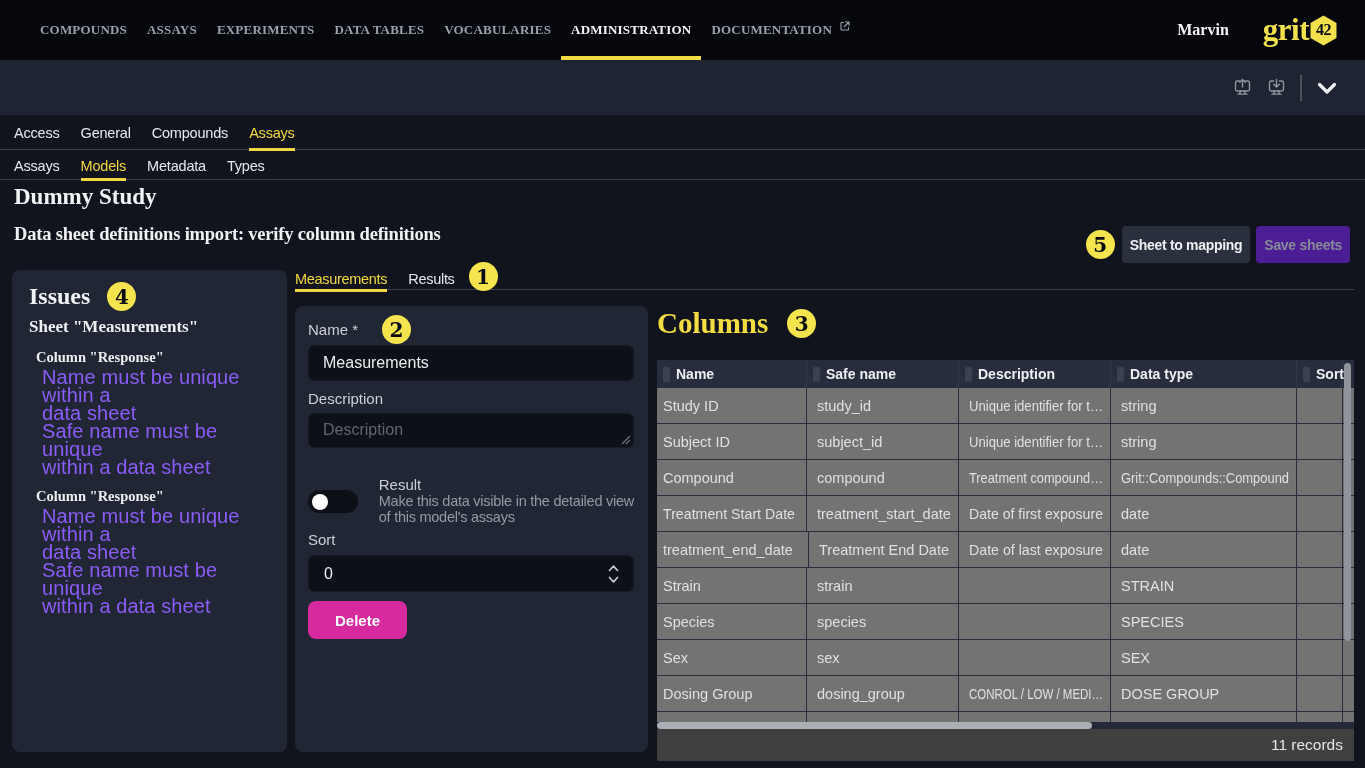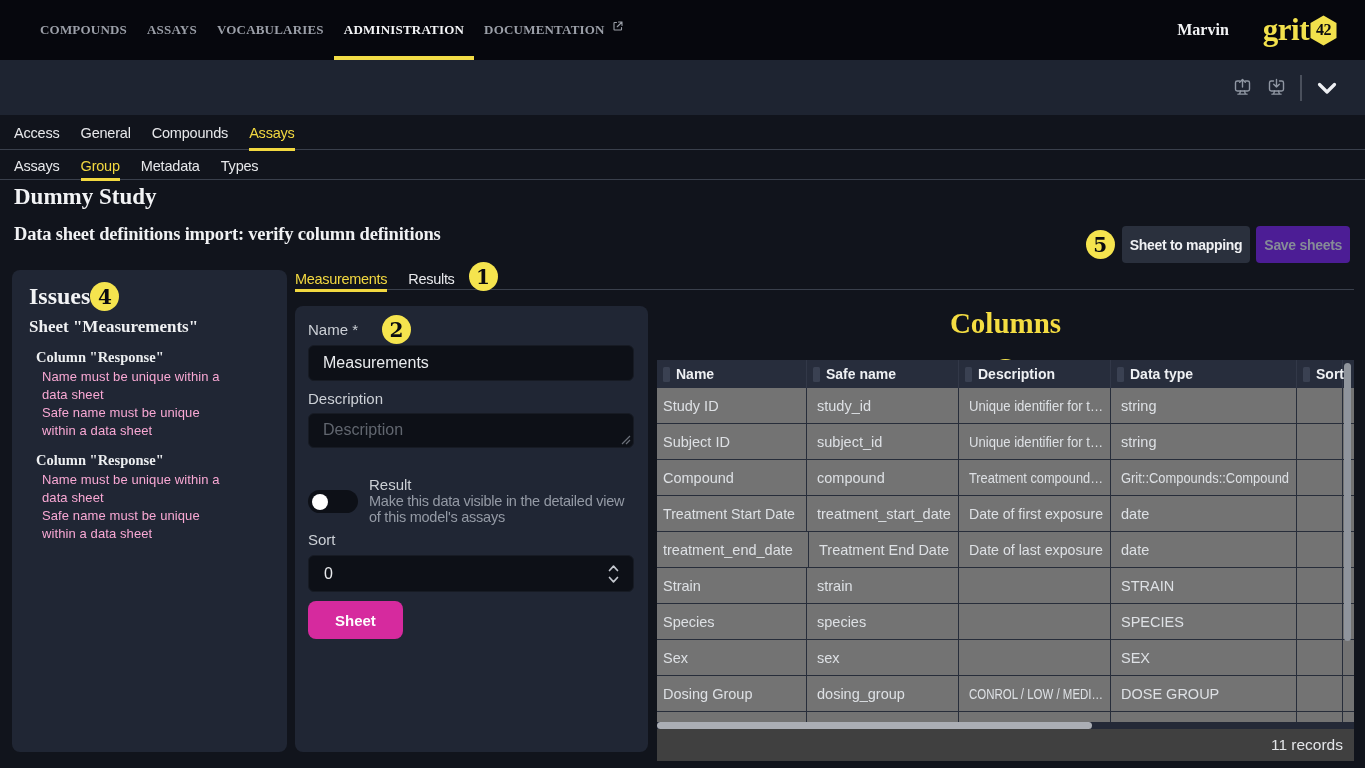--- a/index.html
+++ b/index.html
@@ -88,27 +88,27 @@
   }
 
   
   .main-cols { display:flex; margin:0 11px 0 12px; height:485px; }
 
   
   .issues-panel {
     width:275px; flex:none; background:#202634; border-radius:8px;
     padding:12px 16px 0 17px; height:482px; margin-top:3px;
   }
-  .issues-title-row { display:flex; align-items:flex-end; }
+  .issues-title-row { display:flex; align-items:flex-end; gap:17px; }
   .issues-title { font-size:24px; color:#f2f3f5; line-height:29px; }
   .issues-sheet { font-size:17px; color:#eff0f2; margin-top:6px; line-height:20px; }
   .issue-group { margin-top:12px; padding-left:7px; }
   .issue-col { font-size:14.5px; color:#eceef0; line-height:17px; }
   .issue-lines { padding-left:6px; margin-top:2px; }
-  .issue-line { font-size:13px; letter-spacing:0.1px; color:#f9a8d4; line-height:18px; }
+  .issue-line { font-size:20px; letter-spacing:0.1px; color:#8b5cf6; line-height:18px; }
 
   
   .right-area { flex:1; margin-left:8px; display:flex; flex-direction:column; }
   .sheet-strip { display:flex; align-items:flex-start; border-bottom:1px solid #3a404c; height:23px; }
   .sheet-strip .stab {
     font-size:14.5px; letter-spacing:-0.3px; color:#e8e9ec; margin-right:21px; cursor:pointer;
     position:relative; padding-top:4px; line-height:16px; height:23px;
   }
   .sheet-strip .stab.active { color:#f2d840; }
   .sheet-strip .stab.active::after {
@@ -131,21 +131,21 @@
     padding:0 14px; outline:none; display:block;
   }
   .desc-label { margin-top:10px; min-height:16px; }
   .textarea {
     margin-top:6px; width:100%; height:35px; background:#0d1017; border:1px solid #171b24;
     border-radius:6px; padding:7px 14px; position:relative;
   }
   .textarea .placeholder { font-size:16px; color:#61666f; line-height:18px; }
   .resize-handle { position:absolute; right:2px; bottom:2px; width:10px; height:10px; }
 
-  .toggle-row { display:flex; margin-top:29px; }
+  .toggle-row { display:flex; margin-top:29px;justify-content:space-between; }
   .toggle {
     width:50px; height:23px; border-radius:12px; background:#0d1017; flex:none;
     position:relative; cursor:pointer; margin-top:13px;
   }
   .toggle-knob {
     position:absolute; left:4px; top:3.5px; width:16px; height:16px; border-radius:50%;
     background:#ffffff;
   }
   .toggle-text { margin-left:11px; }
   .toggle-title { font-size:15px; color:#ccd0d5; line-height:16px; }
@@ -161,21 +161,21 @@
   .spinner { width:13px; height:22px; display:block; cursor:pointer; }
 
   .btn-delete {
     margin-top:9px; height:38px; padding:0 27px; border:none; border-radius:8px;
     background:#d62a9e; color:#fdfdfe; font-family:"Liberation Sans", sans-serif;
     font-weight:bold; font-size:15px; cursor:pointer;
   }
 
   
   .columns-col { flex:1; margin-left:9px; display:flex; flex-direction:column; }
-  .columns-title-row { display:flex; align-items:center; gap:19px; margin-top:17px; height:33px;flex-direction:column; }
+  .columns-title-row { display:flex; align-items:center; gap:19px; margin-top:17px; height:33px; }
   .columns-title { font-size:29px; color:#f4dd42; line-height:33px; }
   .table-wrap { position:relative; margin-top:20px; height:362px; overflow:hidden; background:#737373; }
   .thead { display:flex; height:28px; background:#272d3c; }
   .th {
     display:flex; align-items:center; font-size:14px; font-weight:bold; color:#eef0f3;
     padding-left:6px; border-right:1px solid #323848; flex:none; cursor:pointer;
   }
   .th .grip { width:7px; height:15px; background:#3a4152; border-radius:1.5px; margin-right:6px; flex:none; }
   .trow { display:flex; height:36px; border-bottom:1px solid #272d3a; }
   .td {
@@ -196,20 +196,26 @@
 </head>
 <body>
 
 <header class="topbar">
   <nav class="topnav" id="topnav">
       <div class="topnav-item">
         <span>COMPOUNDS</span>
       </div>
       <div class="topnav-item">
         <span>ASSAYS</span>
+      </div>
+      <div class="topnav-item">
+        <span>EXPERIMENTS</span>
+      </div>
+      <div class="topnav-item">
+        <span>DATA TABLES</span>
       </div>
       <div class="topnav-item">
         <span>VOCABULARIES</span>
       </div>
       <div class="topnav-item active">
         <span>ADMINISTRATION</span>
       </div>
       <div class="topnav-item">
         <span>DOCUMENTATION</span>
         <svg class="ext-icon" viewBox="0 0 24 24" fill="none" stroke="#9b9fa8" stroke-width="2.2" stroke-linecap="round" stroke-linejoin="round">
@@ -250,21 +256,21 @@
 </div>
 
 <nav class="tabrow tabrow-1" id="tabs-primary">
     <div class="tab">Access</div>
     <div class="tab">General</div>
     <div class="tab">Compounds</div>
     <div class="tab active">Assays</div>
   </nav>
 <nav class="tabrow tabrow-2" id="tabs-secondary">
     <div class="tab">Assays</div>
-    <div class="tab active">Group</div>
+    <div class="tab active">Models</div>
     <div class="tab">Metadata</div>
     <div class="tab">Types</div>
   </nav>
 
 <div class="pagehead">
   <h1 class="page-title serif">Dummy Study</h1>
   <h2 class="page-subtitle serif">Data sheet definitions import: verify column definitions</h2>
   <div class="head-actions">
     <span class="ann" style="margin-right:7px;">5</span>
     <button class="btn btn-secondary">Sheet to mapping</button>
@@ -339,21 +345,21 @@
 
         <label class="field-label sort-label">Sort</label>
         <div class="number-input">
           <span class="value">0</span>
           <svg class="spinner" viewBox="0 0 13 22" fill="none" stroke="#c3c7ce" stroke-width="1.7" stroke-linecap="round" stroke-linejoin="round">
             <path d="M2.5 7.5 L6.5 3.2 L10.5 7.5"></path>
             <path d="M2.5 14.5 L6.5 18.8 L10.5 14.5"></path>
           </svg>
         </div>
 
-        <button class="btn-delete">Sheet</button>
+        <button class="btn-delete">Delete</button>
       </section>
 
       <section class="columns-col">
         <div class="columns-title-row">
           <span class="columns-title serif">Columns</span>
           <span class="ann">3</span>
         </div>
         <div class="table-wrap">
           <div class="thead" id="thead">
               <div class="th" style="width: 150px;">

